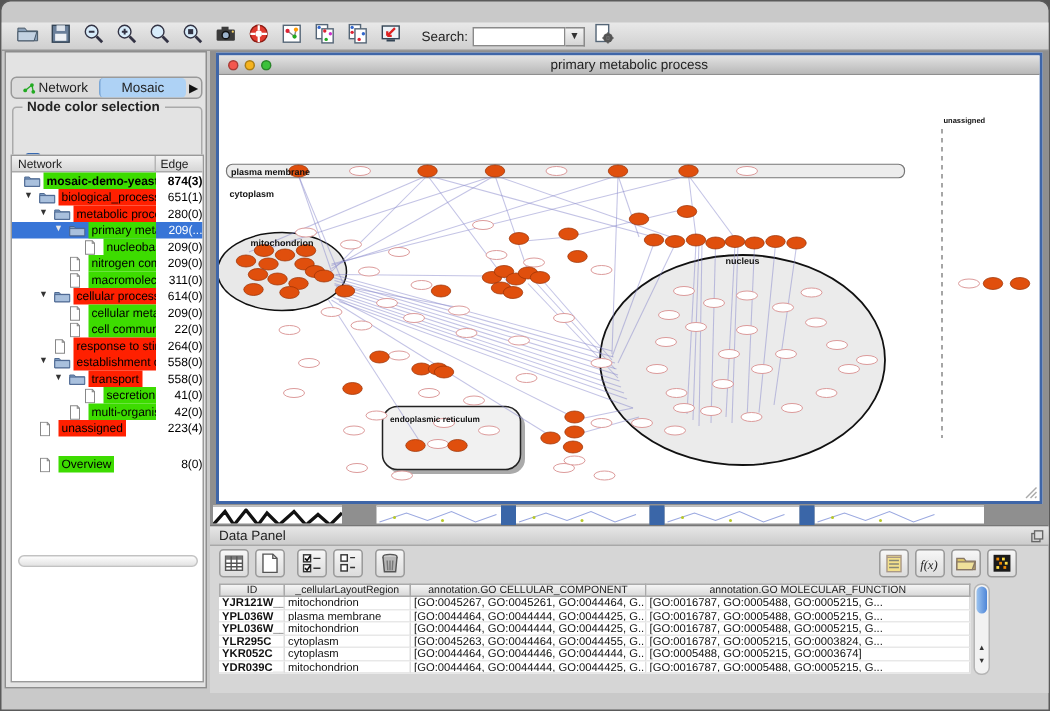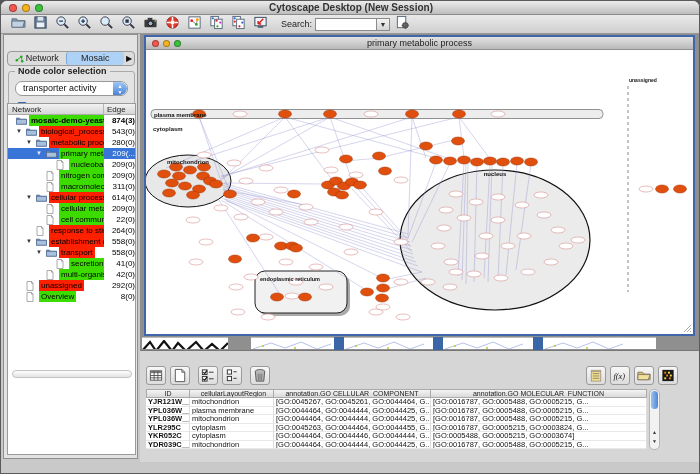--- a/index.html
+++ b/index.html
@@ -100,26 +100,20 @@
     border-top:1px solid #9c9c9c;font-size:8px;color:#333;}
   .statusbar span{position:absolute;top:2px;}
   .grip{position:absolute;right:1px;bottom:1px;width:10px;height:10px;
     background:repeating-linear-gradient(135deg,transparent 0 2px,#9a9a9a 2px 3px);}
 </style>
 </head>
 <body>
 
 <div class="app">
 
-  <div class="titlebar">
-    <span class="tl r"></span>
-    <span class="tl y"></span>
-    <span class="tl g"></span>
-    <span class="wtitle">Cytoscape Desktop (New Session)</span>
-  </div>
 
   <div class="toolbar" id="main-toolbar">
     <span id="toolbar-buttons"><button class="tool-btn"><svg viewBox="0 0 16 16">
             <path d="M1 4h5l1.5 2H15v7H1z" fill="#8aa0b8" stroke="#456" stroke-width=".7"></path>
             <path d="M1 6.5h13.5L12.5 13H1z" fill="#c3d2e2" stroke="#456" stroke-width=".7"></path>
           </svg></button><button class="tool-btn"><svg viewBox="0 0 16 16">
             <rect x="2" y="2" width="12" height="12" fill="#6a7f9a" stroke="#345"></rect>
             <rect x="5" y="2" width="6" height="4" fill="#dde4ec"></rect>
             <rect x="4" y="8" width="8" height="5" fill="#eef1f5"></rect>
           </svg></button><span class="tb-gap"></span><button class="tool-btn"><svg viewBox="0 0 16 16">
@@ -202,24 +196,20 @@
           </svg>
           <span>Network</span>
         </span>
         <span class="cp-tab active">
           <span>Mosaic</span>
         </span>
         <span class="cp-tab-arrow">▶</span>
       </div>
     <div class="groupbox">
       <span class="group-label">Node color selection</span>
-      <div class="combo">
-        <span>transporter activity</span>
-        <span class="combo-cap">▲<br>▼</span>
-      </div>
       <div class="checkrow">
         <span class="checkbox">✓</span>
         <span class="check-label">Select nodes</span>
       </div>
     </div>
     <div class="tree">
       <div class="tree-head">
         <span class="c1">Network</span>
         <span class="div"></span>
         <span class="c2">Edge</span>
@@ -233,21 +223,21 @@
             <span class="tchip" style="left: 21px; max-width: 75px; background: rgb(61, 220, 0);">mosaic-demo-yeast</span>
             <span class="tnum">874(3)</span>
           </div>
           <div class="trow" style="top: 22px;">
             <span class="tarrow" style="left: 8px;">▼</span>
             <span class="ticon" style="left: 18px;"><svg width="11" height="9" viewBox="0 0 11 9">
                 <path d="M0.5 2 h3l1 1.2h6v5H0.5z" fill="#7d9bc0" stroke="#44608a" stroke-width=".6"></path>
                 <path d="M0.5 3.4h10v4.8H0.5z" fill="#a9c0dd" stroke="#44608a" stroke-width=".6"></path>
               </svg></span>
             <span class="tchip" style="left: 31px; max-width: 65px; background: rgb(255, 32, 0);">biological_process</span>
-            <span class="tnum">543(0)</span>
+            <span class="tnum">651(1)</span>
           </div>
           <div class="trow" style="top: 33px;">
             <span class="tarrow" style="left: 18px;">▼</span>
             <span class="ticon" style="left: 28px;"><svg width="11" height="9" viewBox="0 0 11 9">
                 <path d="M0.5 2 h3l1 1.2h6v5H0.5z" fill="#7d9bc0" stroke="#44608a" stroke-width=".6"></path>
                 <path d="M0.5 3.4h10v4.8H0.5z" fill="#a9c0dd" stroke="#44608a" stroke-width=".6"></path>
               </svg></span>
             <span class="tchip" style="left: 41px; max-width: 55px; background: rgb(255, 32, 0);">metabolic process</span>
             <span class="tnum">280(0)</span>
           </div>
@@ -350,23 +340,23 @@
               </svg></span>
             <span class="tchip" style="left: 51px; max-width: 45px; background: rgb(61, 220, 0);">multi-organism pro...</span>
             <span class="tnum">42(0)</span>
           </div>
           <div class="trow" style="top: 176px;">
             <span class="ticon" style="left: 18px;"><svg width="8" height="10" viewBox="0 0 8 10">
                 <path d="M1 0.5h4.5L7 2.2V9.5H1z" fill="#fff" stroke="#888" stroke-width=".7"></path>
                 <path d="M5.5 0.5v1.7H7" fill="none" stroke="#888" stroke-width=".7"></path>
               </svg></span>
             <span class="tchip" style="left: 31px; max-width: 65px; background: rgb(255, 32, 0);">unassigned</span>
-            <span class="tnum">292(0)</span>
-          </div>
-          <div class="trow" style="top: 187px; padding-left: 11px;">
+            <span class="tnum">223(4)</span>
+          </div>
+          <div class="trow" style="top: 200px; padding-left: 11px;">
             <span class="ticon" style="left: 18px;"><svg width="8" height="10" viewBox="0 0 8 10">
                 <path d="M1 0.5h4.5L7 2.2V9.5H1z" fill="#fff" stroke="#888" stroke-width=".7"></path>
                 <path d="M5.5 0.5v1.7H7" fill="none" stroke="#888" stroke-width=".7"></path>
               </svg></span>
             <span class="tchip" style="left: 31px; max-width: 65px; background: rgb(61, 220, 0);">Overview</span>
             <span class="tnum">8(0)</span>
           </div>
         </div>
       <div class="hscroll"></div>
     </div>
@@ -593,20 +583,27 @@
             <circle cx="12" cy="6" r="1" fill="#b9c927"></circle>
             <circle cx="44" cy="8" r="1" fill="#b9c927"></circle>
           </svg></div>
         <div class="fragblue" style="left:194px;width:10px"></div>
         <div class="fragblue" style="left:293px;width:10px"></div>
         <div class="fragblue" style="left:393px;width:10px"></div>
       </div>
   </div>
 
   <div class="data-panel">
+    <div class="dp-head">
+      <span>Data Panel</span>
+      <svg class="float-ic" style="right:5px" viewBox="0 0 10 10">
+        <rect x="1" y="3" width="6" height="6" fill="none" stroke="#666"></rect>
+          <rect x="3" y="1" width="6" height="6" fill="#ddd" stroke="#666"></rect>
+      </svg>
+    </div>
     <div class="dp-toolbar" id="dp-toolbar">
         <button class="dp-btn" style="left: 6px;">
           <svg viewBox="0 0 16 16">
             <rect x="2" y="3" width="12" height="10" fill="#fff" stroke="#555"></rect>
             <rect x="2" y="3" width="12" height="2.5" fill="#777"></rect>
             <line x1="2" y1="8" x2="14" y2="8" stroke="#555"></line>
             <line x1="2" y1="10.5" x2="14" y2="10.5" stroke="#555"></line>
             <line x1="6" y1="3" x2="6" y2="13" stroke="#555"></line>
             <line x1="10" y1="3" x2="10" y2="13" stroke="#555"></line>
           </svg>

